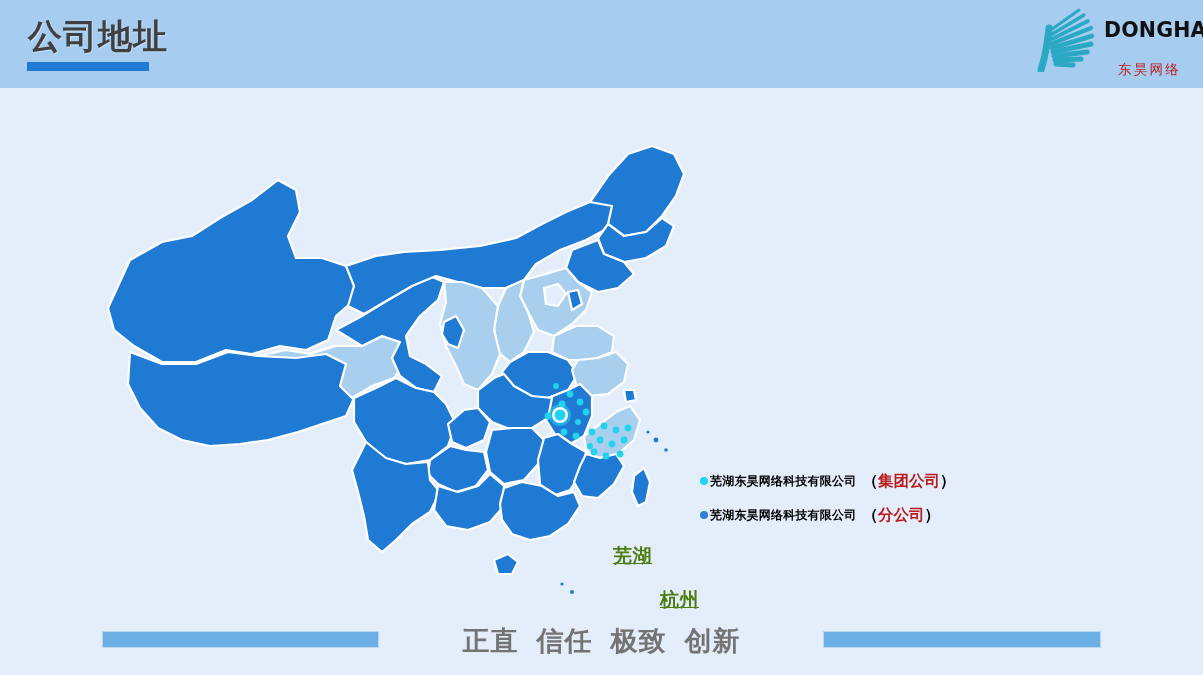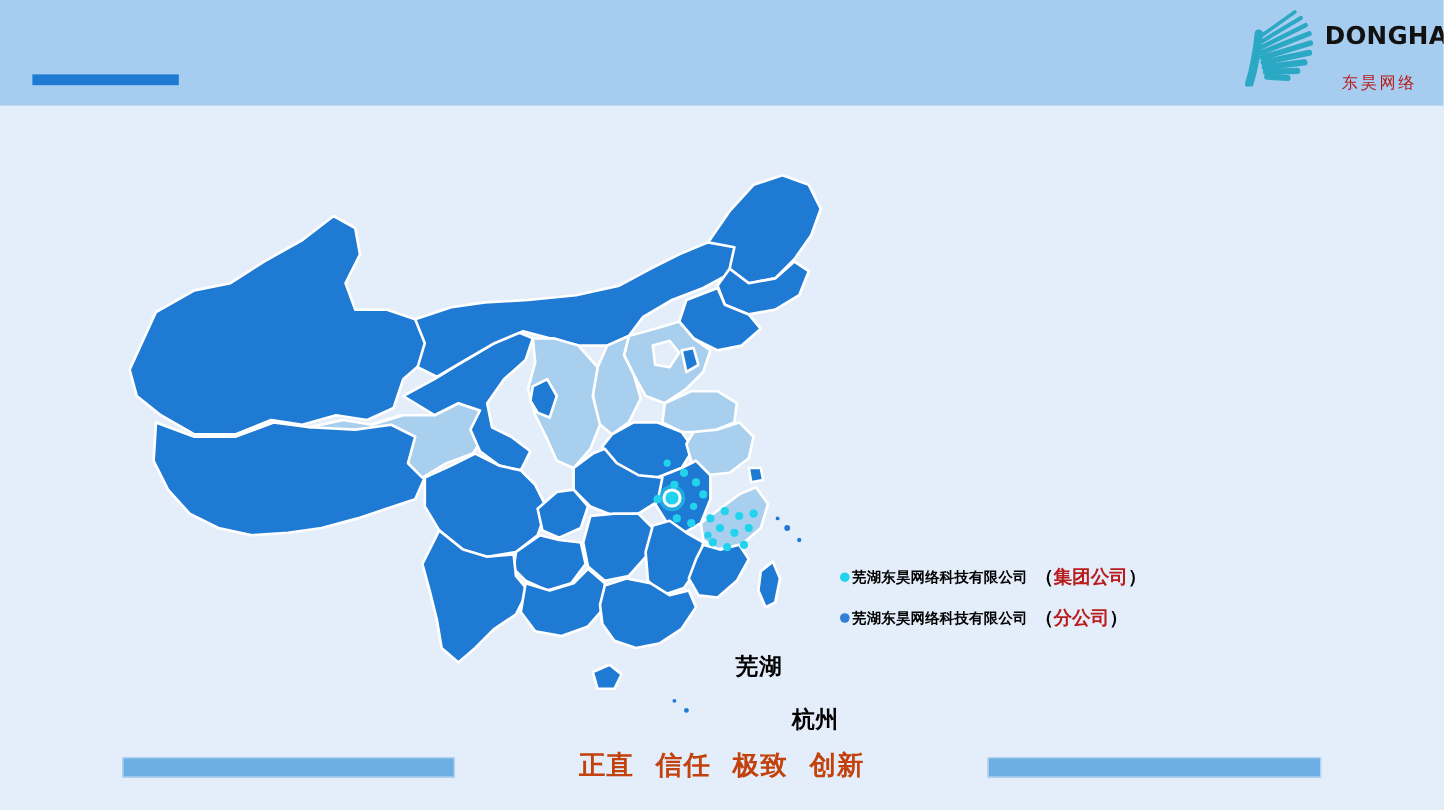--- a/index.html
+++ b/index.html
@@ -94,23 +94,24 @@
     top: 140px;
     width: 620px;
     height: 470px;
   }
   .map-area svg { display: block; }
 
   .city-label {
     position: absolute;
     font-size: 19px;
     font-weight: bold;
-    color: #000000;
+    color: #4d7c0f;
     letter-spacing: 0.5px;
     white-space: nowrap;
+    text-decoration: underline;
   }
   .city-wuhu  { left: 513px; top: 403px; }
   .city-hz    { left: 548px; top: 447px; margin-left: 12px; }
 
   
   .legend {
     position: absolute;
     left: 700px;
     top: 464px;
     width: 330px;
@@ -161,33 +162,34 @@
     border: 1px solid #bcd6ef;
   }
   .bar-left  { left: 102px; width: 275px; }
   .bar-right { left: 823px; width: 276px; }
   .footer-slogan {
     position: absolute;
     left: 0;
     top: 623px;
     width: 1203px;
     text-align: center;
-    font-size: 22px;
-    font-weight: bold;
-    color: #c2410c;
+    font-size: 27px;
+    font-weight: bold;
+    color: #737373;
     letter-spacing: 1px;
   }
   .footer-slogan span { margin: 0 9px; }
 </style>
 </head>
 <body>
 
 <div class="slide">
 
   <div class="header-band"></div>
+  <div class="page-title">公司地址</div>
   <div class="title-underline"></div>
 
   <div class="logo-wrap">
     <div class="logo-mark">
       <svg viewBox="0 0 72 66" width="72" height="66">
         <g fill="none" stroke="#2aa8c4" stroke-linecap="round">
           <path d="M47 4 L16 26" stroke-width="3"></path>
           <path d="M52 9 L17 30" stroke-width="3.4"></path>
           <path d="M56 15 L18 34" stroke-width="3.8"></path>
           <path d="M59 22 L19 38" stroke-width="4.2"></path>

